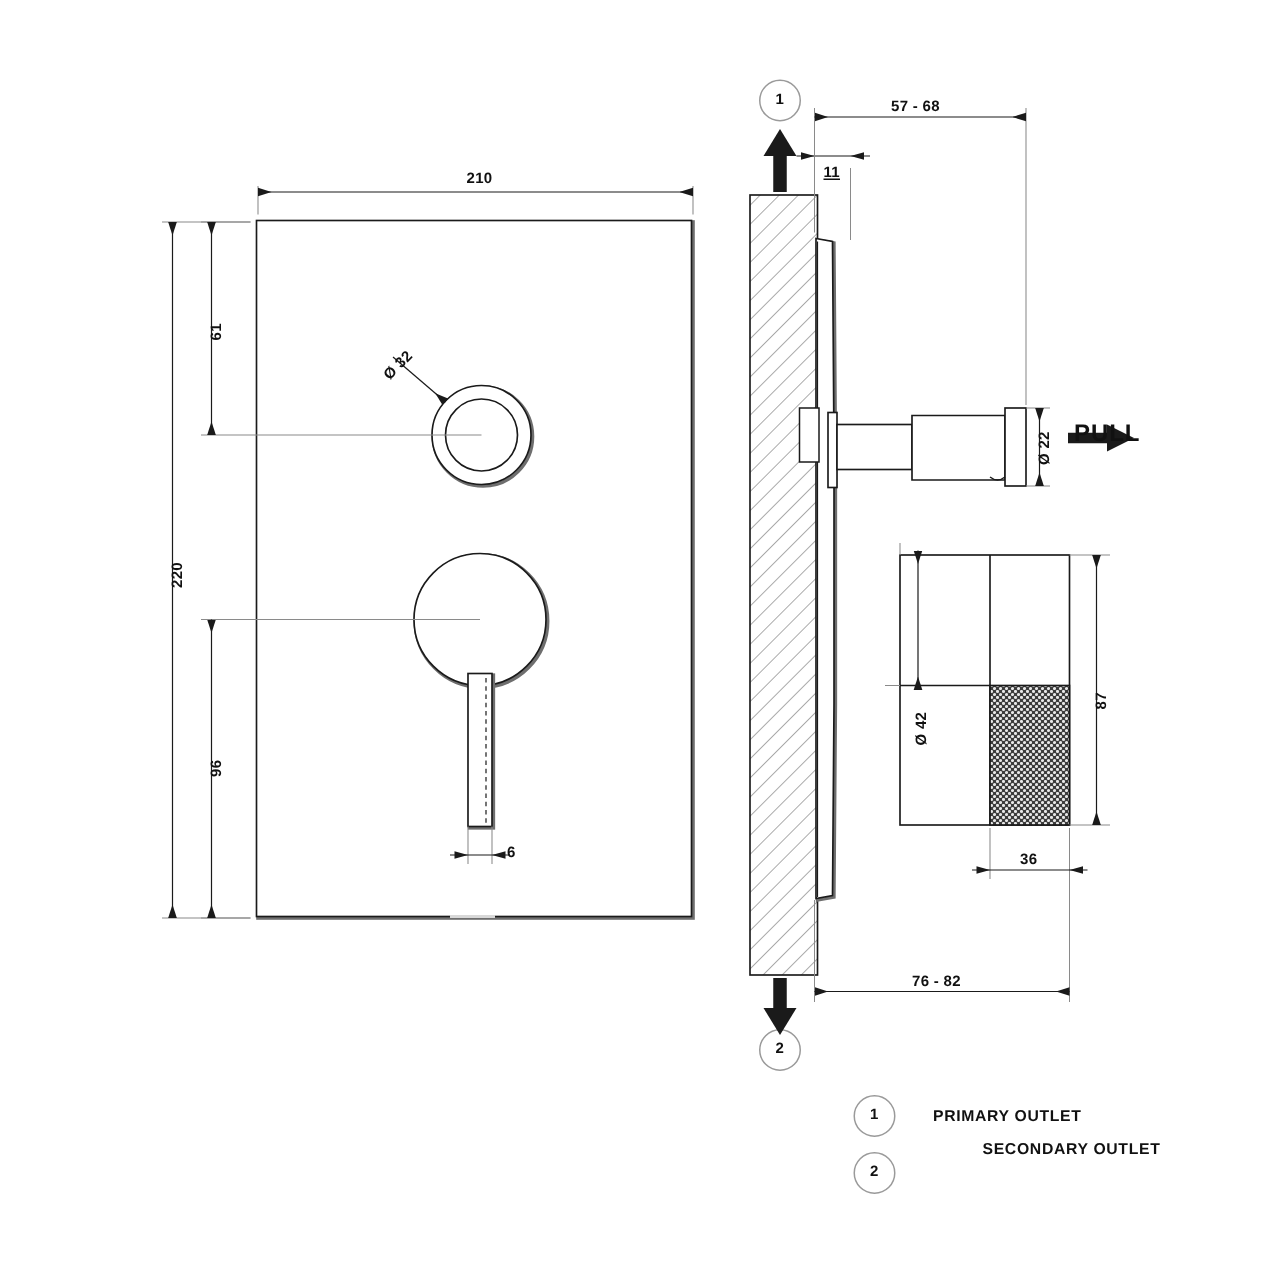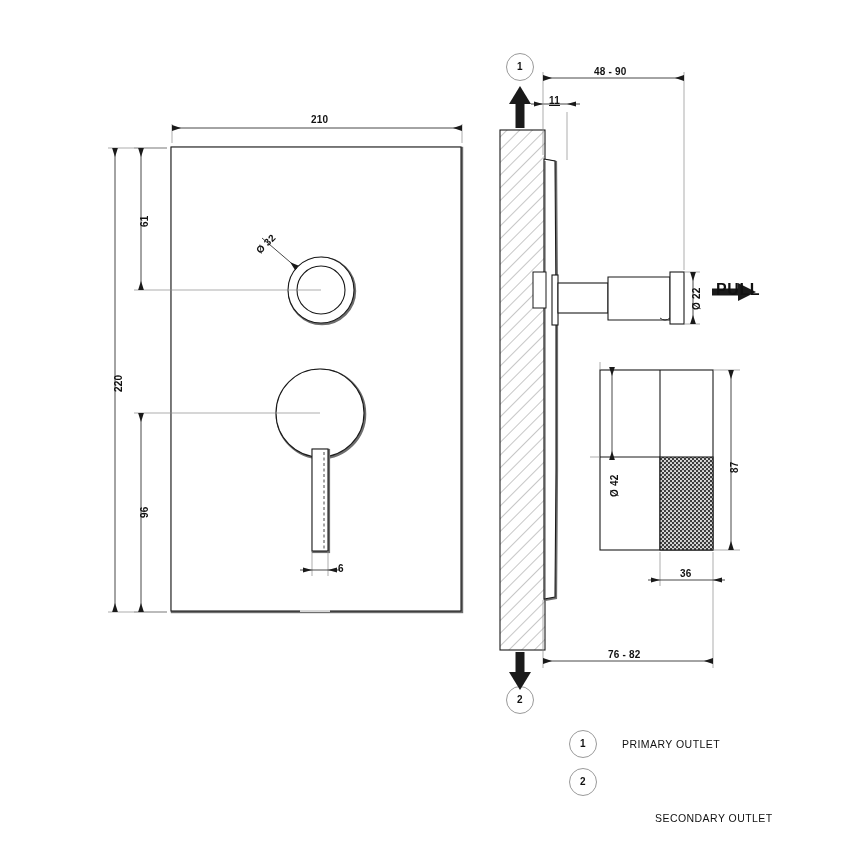--- a/index.html
+++ b/index.html
@@ -4,21 +4,21 @@
 <style>
   html,body{margin:0;padding:0;background:#ffffff;}
   body{width:850px;height:850px;position:relative;overflow:hidden;
        font-family:"Liberation Sans",sans-serif;color:#1a1a1a;}
   #sheet{position:absolute;inset:0;width:850px;height:850px;}
   .lbl{position:absolute;font-family:"Liberation Sans",sans-serif;
        font-size:10px;color:#111;white-space:nowrap;letter-spacing:.2px;}
   .lbl.b{font-weight:700;}
   .rot90{transform:rotate(-90deg);transform-origin:left top;}
   .rot45{transform:rotate(-45deg);transform-origin:left top;}
-  .legend-txt{position:absolute;font-size:10.5px;font-weight:400;
+  .legend-txt{position:absolute;font-size:10.5px;font-weight:700;
        letter-spacing:.45px;color:#111;white-space:nowrap;text-align:right;}
 </style>
 </head>
 <body>
 
 <svg id="sheet" viewBox="0 0 850 850" xmlns="http://www.w3.org/2000/svg">
 
   <defs>
 
     <pattern id="wallHatch" width="9" height="9" patternUnits="userSpaceOnUse" patternTransform="rotate(45)">
@@ -204,36 +204,36 @@
 <div class="lbl b rot90" style="left:113px;top:392px;">220</div>
 
 <div class="lbl b rot90" style="left:139px;top:227px;">61</div>
 
 <div class="lbl b rot90" style="left:139px;top:518px;">96</div>
 
 <div class="lbl b" style="left:338px;top:563px;">6</div>
 
 <div class="lbl b rot45" style="left:254px;top:248px;">Ø 32</div>
 
-<div class="lbl b" style="left:549px;top:95px;text-decoration:underline;">11</div>
-
-<div class="lbl b" style="left:594px;top:66px;">48 - 90</div>
+<div class="lbl b" style="left:549px;top:110px;text-decoration:underline;">11</div>
+
+<div class="lbl b" style="left:594px;top:66px;">57 - 68</div>
 
 <div class="lbl b" style="left:608px;top:649px;">76 - 82</div>
 
 <div class="lbl b rot90" style="left:691px;top:310px;">Ø 22</div>
 
 <div class="lbl b rot90" style="left:609px;top:497px;">Ø 42</div>
 
 <div class="lbl b rot90" style="left:729px;top:473px;">87</div>
 
 <div class="lbl b" style="left:680px;top:568px;">36</div>
 
 <div class="lbl b" style="left:716px;top:281px;font-size:16px;letter-spacing:.6px;">PULL</div>
 
 <div class="lbl b" style="left:517px;top:61px;">1</div>
 <div class="lbl b" style="left:517px;top:694px;">2</div>
 
 <div class="lbl b" style="left:580px;top:738px;">1</div>
 <div class="legend-txt" style="left:622px;top:738px;">PRIMARY OUTLET</div>
 
 <div class="lbl b" style="left:580px;top:776px;">2</div>
-<div class="legend-txt" style="left:622px;top:812px;padding-left:33px;">SECONDARY OUTLET</div>
+<div class="legend-txt" style="left:622px;top:760px;padding-left:33px;">SECONDARY OUTLET</div>
 
 </body></html>

